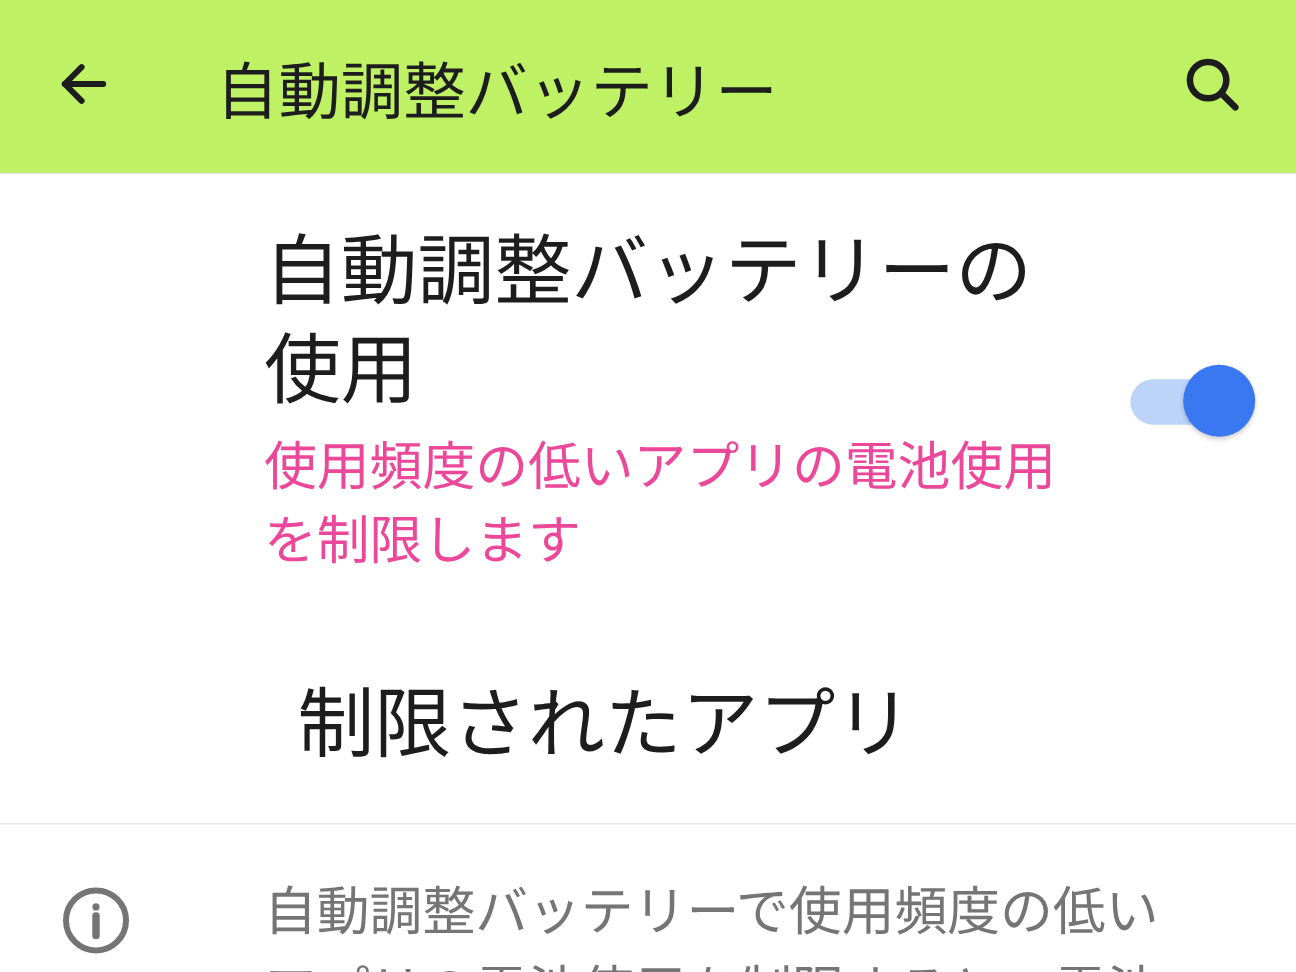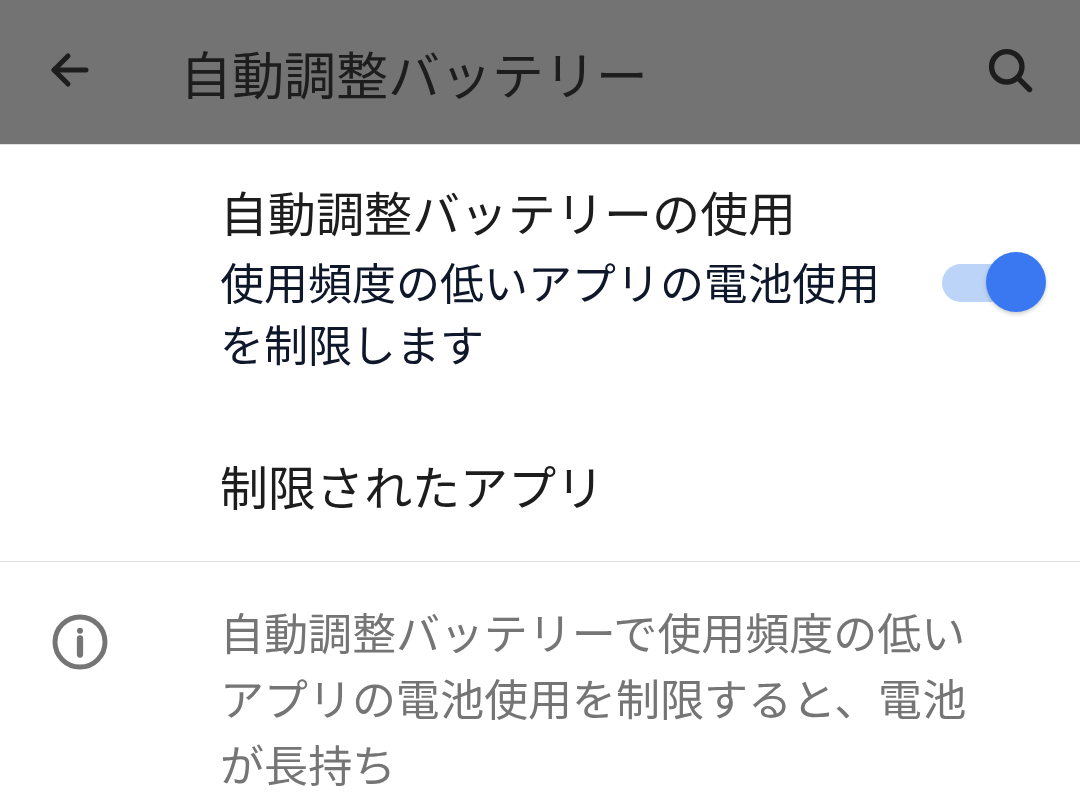--- a/index.html
+++ b/index.html
@@ -9,21 +9,21 @@
     }
     body {
       font-family: -apple-system, BlinkMacSystemFont, "Segoe UI", Roboto, "Noto Sans JP", sans-serif;
       background: #fafafa;
       width: 1080px;
       height: 810px;
       overflow: hidden;
     }
     .app-bar {
       height: 145px;
-      background: #737373;
+      background: #bef264;
       display: flex;
       align-items: center;
       padding: 0 40px;
       border-bottom: 1px solid #e0e0e0;
     }
     .back-button {
       width: 60px;
       height: 60px;
       display: flex;
       align-items: center;
@@ -60,28 +60,28 @@
       padding: 40px 40px 40px 220px;
       display: flex;
       align-items: center;
       background: #fff;
     }
     .setting-text {
       flex: 1;
       padding-right: 20px;
     }
     .setting-title {
-      font-size: 48px;
+      font-size: 64px;
       color: #1d1d1d;
       font-weight: 400;
       line-height: 1.3;
     }
     .setting-subtitle {
       font-size: 44px;
-      color: #0f172a;
+      color: #ec4899;
       font-weight: 400;
       line-height: 1.4;
       margin-top: 8px;
     }
     .toggle {
       position: relative;
       width: 98px;
       height: 60px;
       cursor: pointer;
       flex-shrink: 0;
@@ -128,20 +128,21 @@
     .info-text {
       font-size: 44px;
       color: #757575;
       font-weight: 400;
       line-height: 1.5;
       margin-left: 110px;
       padding-right: 40px;
     }
     .row-clickable {
       cursor: pointer;
+      margin-left: 28px;
     }
   </style>
 </head>
 <body>
 
 <div class="app-bar">
   <div class="back-button">
     <span>
       <svg viewBox="0 0 24 24" fill="none" stroke="#1d1d1d" stroke-width="2.5" stroke-linecap="round" stroke-linejoin="round">
         <line x1="20" y1="12" x2="4" y2="12"></line>

